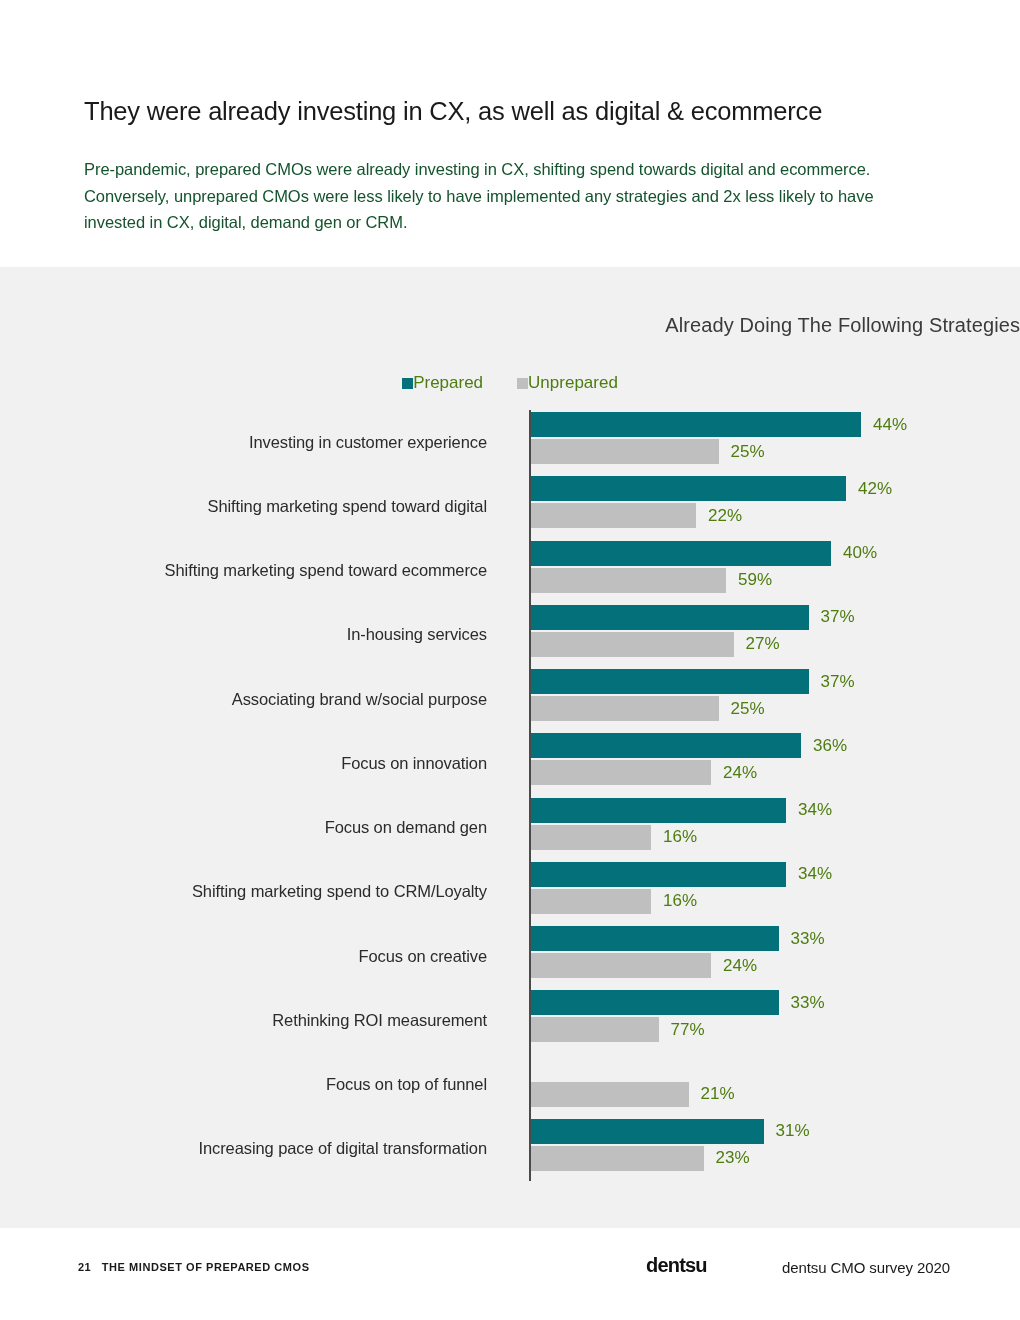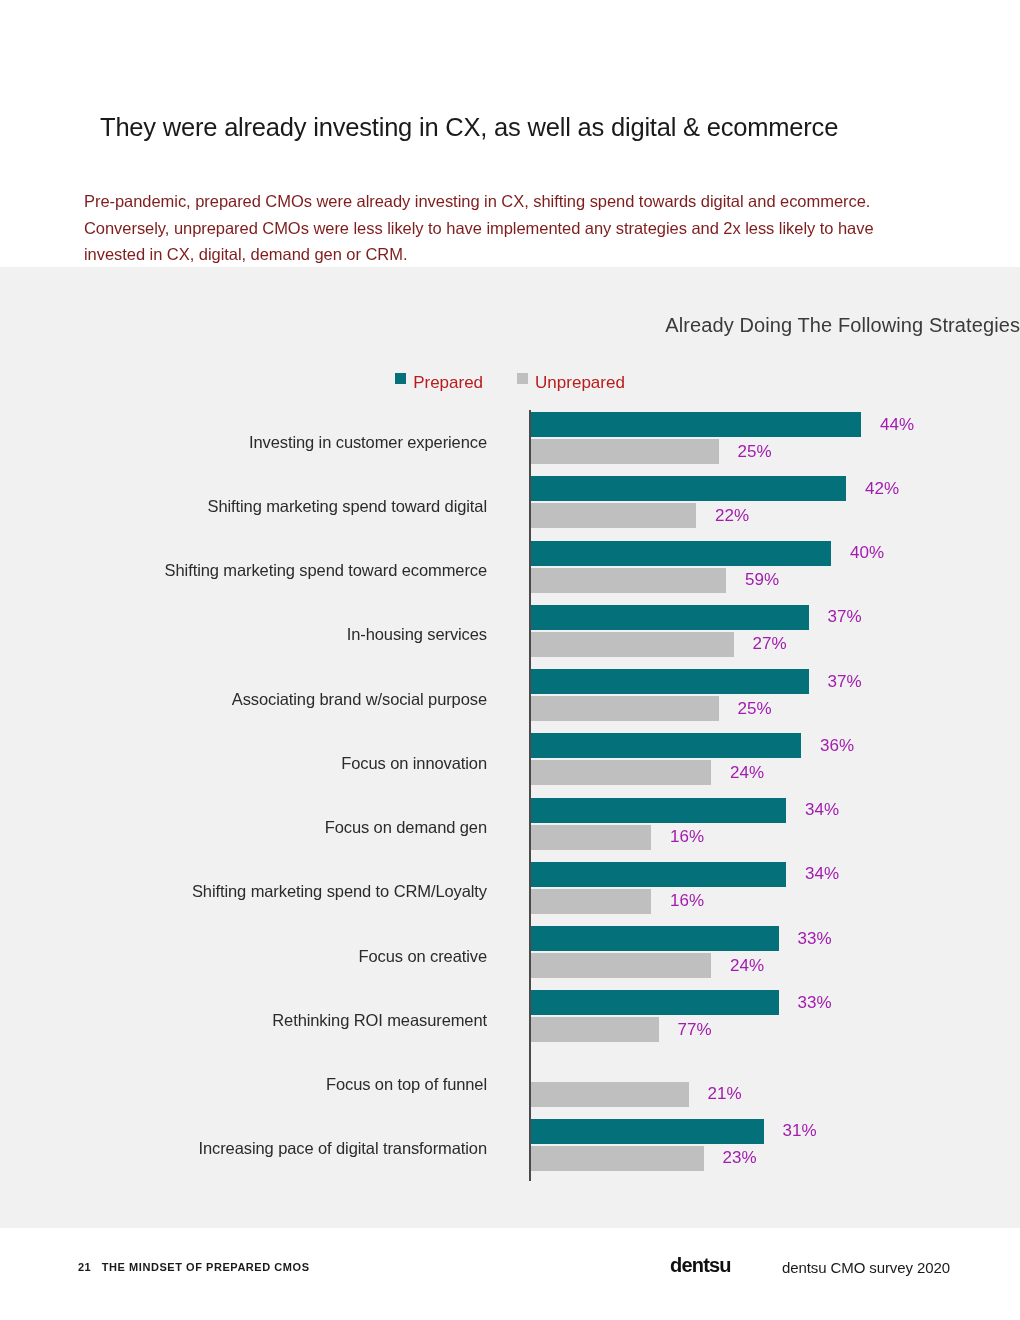--- a/index.html
+++ b/index.html
@@ -22,29 +22,29 @@
     left: 84px;
     top: 96px;
     width: 860px;
   }
   .slide-title {
     font-size: 25.5px;
     font-weight: 400;
     letter-spacing: -0.2px;
     color: #1a1a1a;
     line-height: 1.25;
-    margin: 16px;
+    margin: 0;
   }
   .slide-subtitle {
     margin: 0;
     padding-top: 28px;
     font-size: 16.5px;
     font-weight: 400;
     line-height: 1.62;
-    color: #7f1d1d;
+    color: #14532d;
     letter-spacing: -0.05px;
     max-width: 830px;
   }
 
   
   .chart-panel {
     position: absolute;
     left: 0;
     top: 267px;
     width: 1020px;
@@ -70,23 +70,23 @@
     left: 0;
     top: 106px;
     width: 1020px;
     display: flex;
     justify-content: center;
     align-items: center;
     gap: 34px;
   }
   .legend-item {
     display: flex;
-    gap: 7px;
+    align-items: center;
     font-size: 17px;
-    color: #b91c1c;
+    color: #4d7c0f;
   }
   .legend-swatch {
     width: 11px;
     height: 11px;
     display: inline-block;
   }
   .legend-swatch.prepared { background: #03707a; }
   .legend-swatch.unprepared { background: #bfbfbf; }
 
   
@@ -137,22 +137,22 @@
   .bar-wrap.prepared { top: 2px; }
   .bar-wrap.unprepared { top: 29px; align-items: center; }
   .bar {
     height: 25px;
     display: block;
   }
   .bar.prepared { background: #03707a; }
   .bar.unprepared { background: #bfbfbf; }
   .bar-value {
     font-size: 17px;
-    color: #a21caf;
-    padding-left: 19px;
+    color: #4d7c0f;
+    padding-left: 12px;
     white-space: nowrap;
     letter-spacing: 0.1px;
   }
 
   
   .footer {
     position: absolute;
     left: 0;
     top: 1228px;
     width: 1020px;
@@ -174,21 +174,21 @@
     letter-spacing: 0.3px;
   }
   .footer-section {
     font-size: 11px;
     font-weight: 700;
     color: #1a1a1a;
     letter-spacing: 0.55px;
   }
   .footer-logo {
     position: absolute;
-    left: 670px;
+    left: 646px;
     top: 1254px;
     font-size: 20px;
     font-weight: 700;
     letter-spacing: -0.8px;
     color: #111111;
   }
   .footer-source {
     position: absolute;
     left: 782px;
     top: 1259px;

